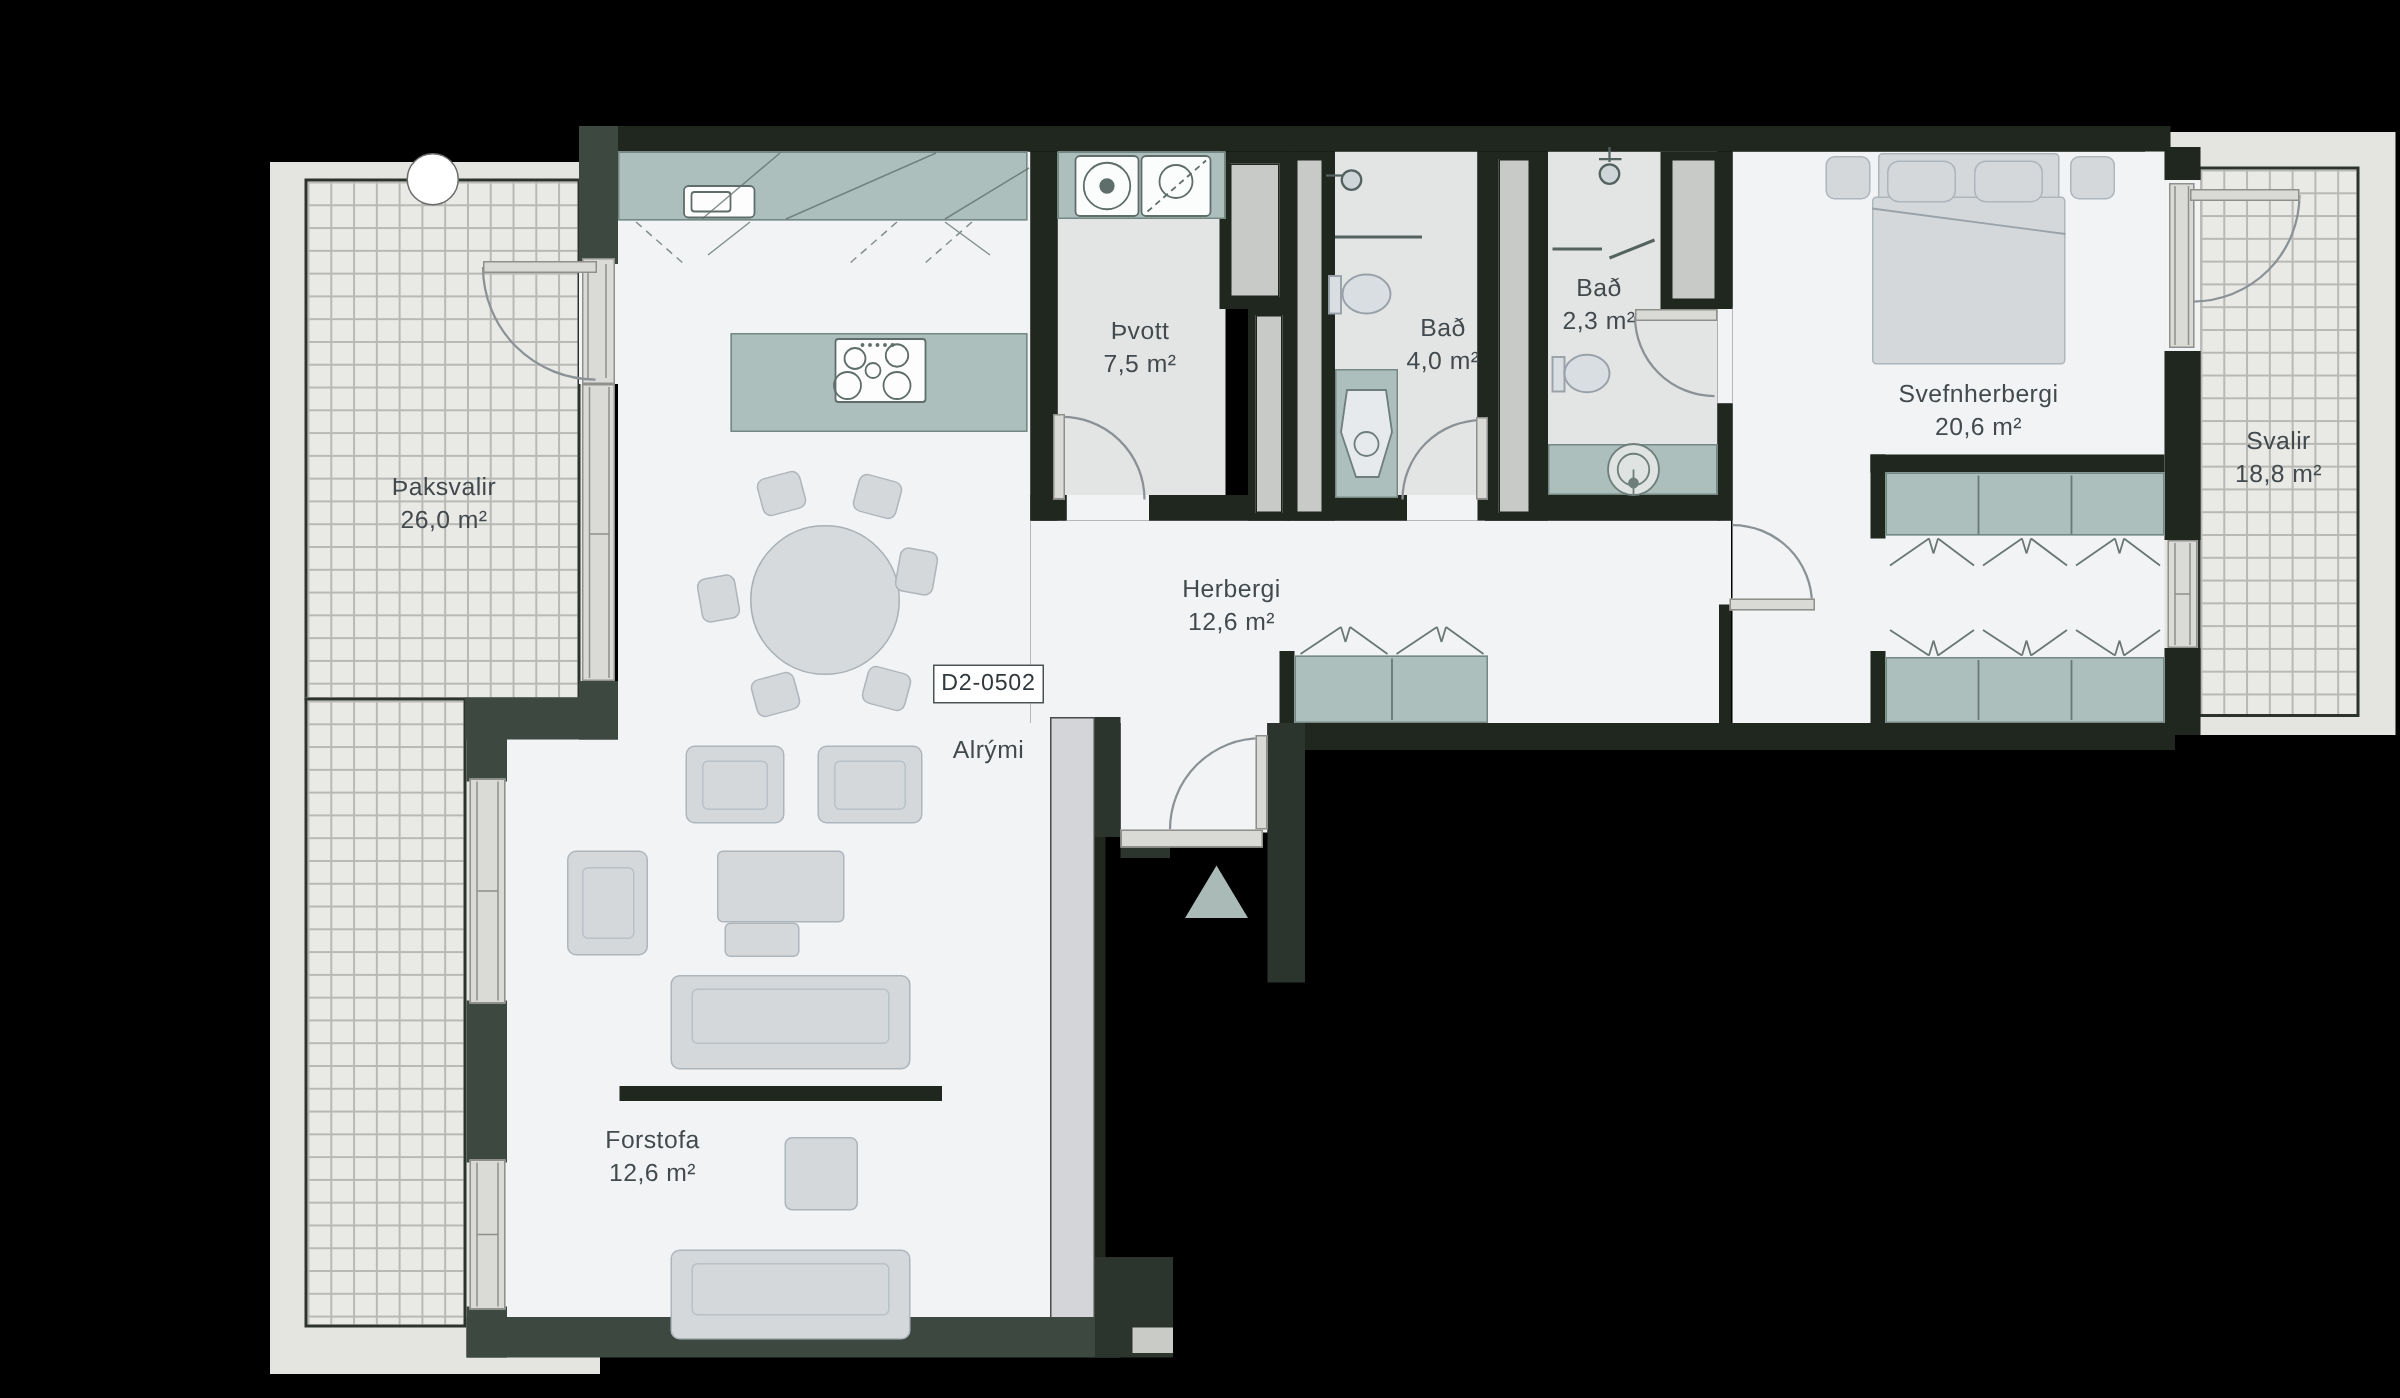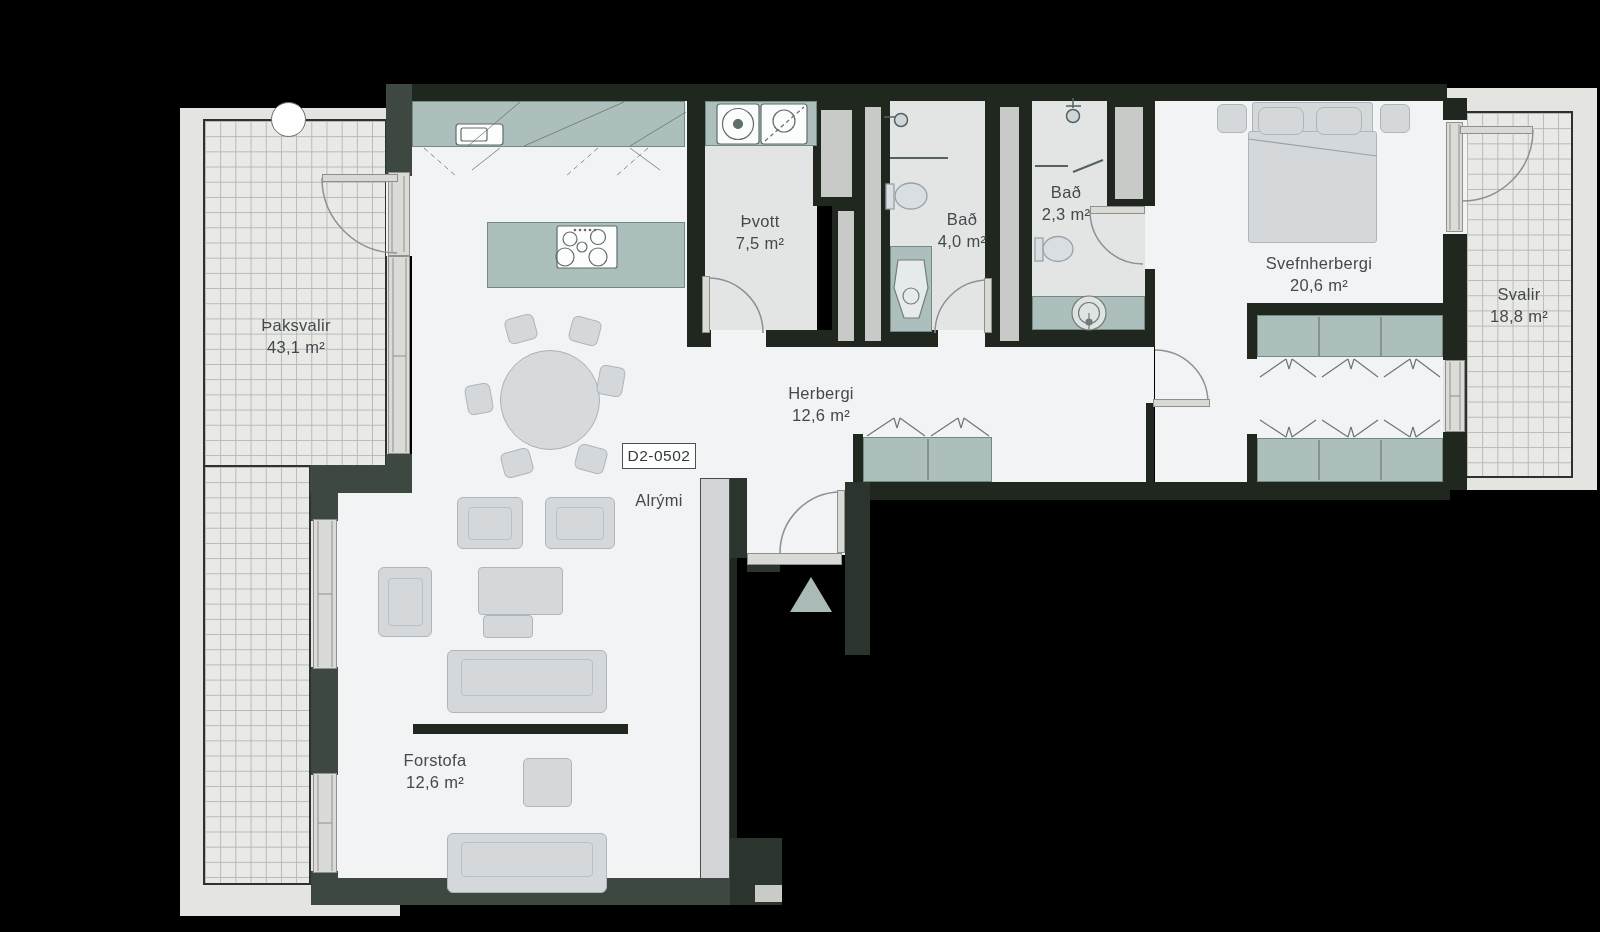--- a/index.html
+++ b/index.html
@@ -270,21 +270,21 @@
   <div class="leaf" style="left:1090px;top:206px;width:55px;height:8px;"></div>
   <div class="leaf" style="left:1153px;top:399px;width:57px;height:8px;"></div>
   <div class="leaf" style="left:837px;top:490px;width:8px;height:63px;"></div>
   <div class="leaf" style="left:747px;top:553px;width:95px;height:12px;"></div>
   <div class="leaf" style="left:1460px;top:126px;width:73px;height:8px;"></div>
 
   <div class="tri" style="left:790px;top:577px;"></div>
 
   <div class="room-label" style="left:296px;top:337px;">
     <div>Þaksvalir</div>
-      <div>43,1 m²</div>
+      <div>26,0 m²</div>
     </div>
   <div class="room-label" style="left:760px;top:233px;">
     <div>Þvott</div>
       <div>7,5 m²</div>
     </div>
   <div class="room-label" style="left:962px;top:231px;">
     <div>Bað</div>
       <div>4,0 m²</div>
     </div>
   <div class="room-label" style="left:1066px;top:204px;">

